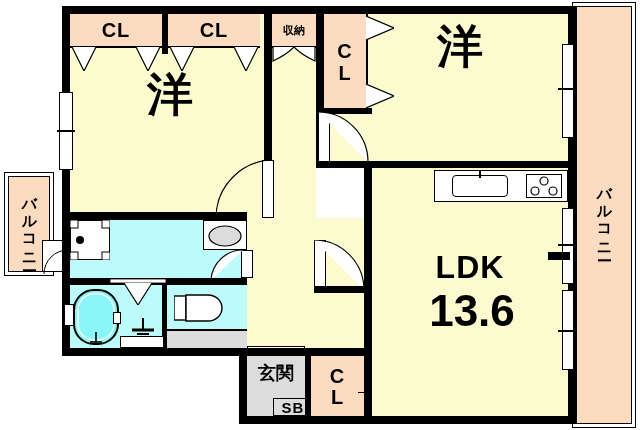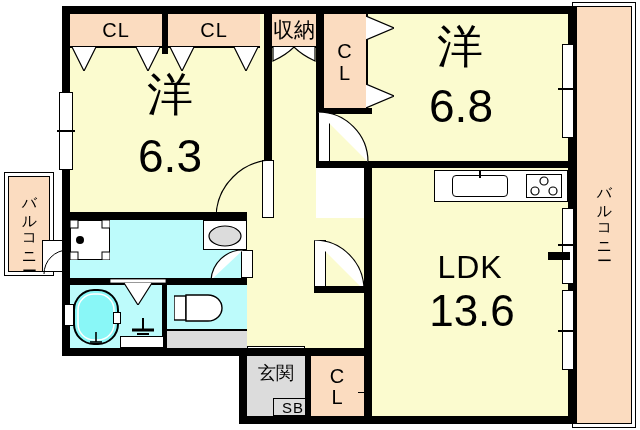--- a/index.html
+++ b/index.html
@@ -32,27 +32,27 @@
   .thinline  { background: #000000; }
   .thinout   { border: 1px solid #000000; }
 
   
   .lbl {
     display: flex;
     align-items: center;
     justify-content: center;
     text-align: center;
     color: #000000;
-    font-weight: normal;
+    font-weight: bold;
     line-height: 1;
     white-space: nowrap;
     pointer-events: none;
   }
   .lbl-cl      { font-size: 20px; letter-spacing: 1px; }
-  .lbl-cl-sm   { font-size: 21px; }
+  .lbl-cl-sm   { font-size: 11px; }
   .lbl-room-ja { font-size: 46px; font-family: "DejaVu Sans", sans-serif; }
   .lbl-room-nm { font-size: 46px; }
   .lbl-ldk     { font-size: 32px; letter-spacing: 1px; }
   .lbl-ldknum  { font-size: 44px; }
   .lbl-jp      { font-size: 18px; font-family: "DejaVu Sans", sans-serif; }
   .lbl-sb      { font-size: 15px; letter-spacing: 1px; padding-left: 6px; }
   .vert {
     writing-mode: vertical-rl;
     text-orientation: upright;
     font-family: "DejaVu Sans", sans-serif;
@@ -105,21 +105,20 @@
   <svg class="abs" style="left:70px; top:47px; width:92px; height:24px;" viewBox="0 0 92 24">
     <path d="M2 0 L14 24 L26 0" fill="#fff" stroke="#000" stroke-width="1.2"></path>
     <path d="M66 0 L78 24 L90 0" fill="#fff" stroke="#000" stroke-width="1.2"></path>
   </svg>
   <svg class="abs" style="left:168px; top:47px; width:92px; height:24px;" viewBox="0 0 92 24">
     <path d="M2 0 L14 24 L26 0" fill="#fff" stroke="#000" stroke-width="1.2"></path>
     <path d="M66 0 L78 24 L90 0" fill="#fff" stroke="#000" stroke-width="1.2"></path>
   </svg>
 
   <div class="abs lbl lbl-room-ja" style="left:110px; top:66px; width:120px; height:56px;">洋</div>
-  <div class="abs lbl lbl-room-nm" style="left:100px; top:128px; width:140px; height:56px;">6.3</div>
 
   <div class="abs white" style="left:59px; top:92px; width:14px; height:78px; border:1px solid #000;"></div>
   <div class="abs thinline" style="left:57px; top:130px; width:18px; height:2px;"></div>
 
   <div class="abs wall" style="left:264px; top:6px; width:8px; height:212px;"></div>
   <div class="abs closet" style="left:272px; top:14px; width:44px; height:32px;"></div>
   <div class="abs lbl lbl-cl-sm" style="left:272px; top:14px; width:44px; height:32px; font-family:'DejaVu Sans',sans-serif;">収納</div>
   <div class="abs room" style="left:272px; top:46px; width:44px; height:172px;"></div>
   <div class="abs thinline" style="left:272px; top:46px; width:44px; height:2px;"></div>
   <svg class="abs" style="left:272px; top:47px; width:44px; height:26px;" viewBox="0 0 44 26">
@@ -142,21 +141,20 @@
     <span class="lbl-cl">C</span>
     <span class="lbl-cl">L</span>
   </div>
   <div class="abs thinline" style="left:366px; top:14px; width:2px; height:94px;"></div>
   <svg class="abs" style="left:366px; top:14px; width:28px; height:96px;" viewBox="0 0 28 96">
     <path d="M0 2 L28 14 L0 26" fill="#fff" stroke="#000" stroke-width="1.2"></path>
     <path d="M0 70 L28 82 L0 94" fill="#fff" stroke="#000" stroke-width="1.2"></path>
   </svg>
 
   <div class="abs lbl lbl-room-ja" style="left:400px; top:18px; width:120px; height:56px;">洋</div>
-  <div class="abs lbl lbl-room-nm" style="left:388px; top:78px; width:146px; height:56px;">6.8</div>
 
   <div class="abs white" style="left:562px; top:44px; width:12px; height:94px; border:1px solid #000;"></div>
   <div class="abs thinline" style="left:558px; top:88px; width:18px; height:2px;"></div>
 
   <div class="abs wall" style="left:316px; top:161px; width:252px; height:7px;"></div>
   <div class="abs white" style="left:318px; top:112px; width:12px; height:50px; border:1px solid #000;"></div>
   <svg class="abs" style="left:318px; top:112px; width:52px; height:50px;" viewBox="0 0 52 50">
     <path d="M0 0 A 50 50 0 0 1 50 50" fill="#fff" stroke="#000" stroke-width="1.2"></path>
   </svg>
 

